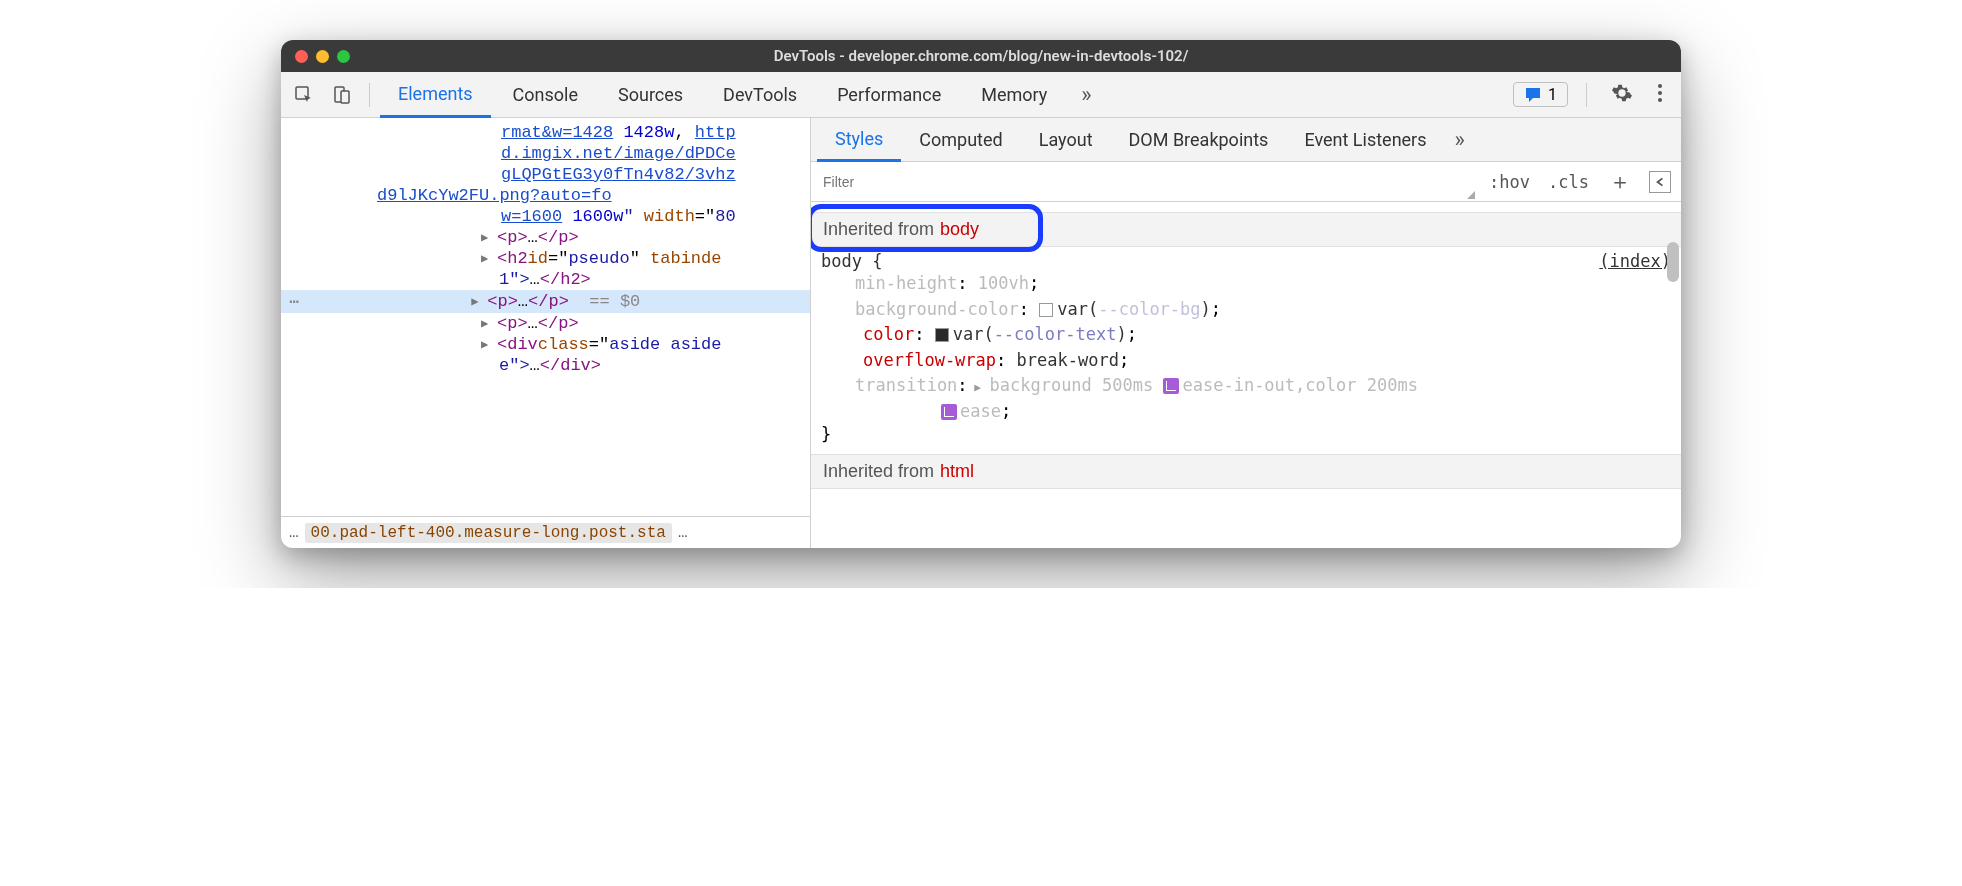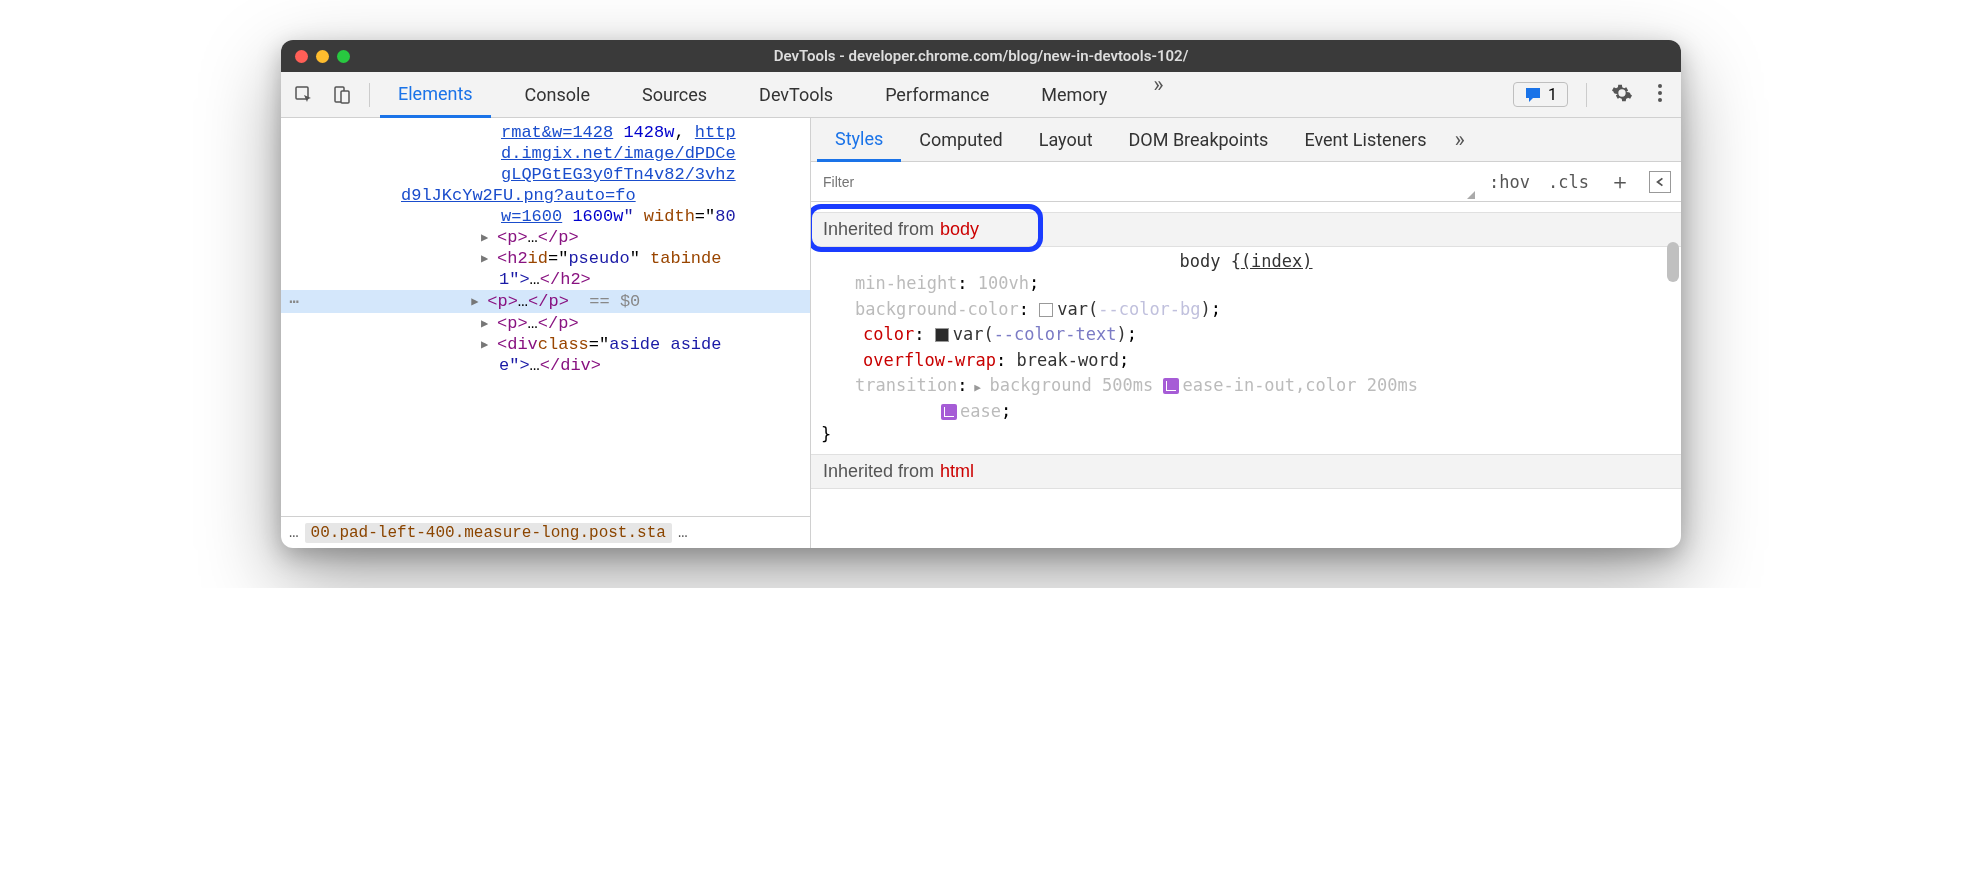--- a/index.html
+++ b/index.html
@@ -25,21 +25,21 @@
   .dot.red { background:#ff5f57; }
   .dot.yellow { background:#febc2e; }
   .dot.green { background:#28c840; }
   .title-text { position:absolute; left:0; right:0; text-align:center; color:#ddd; font-size:15px; font-weight:600; pointer-events:none;}
   .toolbar {
     display:flex; align-items:center; height:46px; border-bottom:1px solid #d0d0d0;
     padding: 0 6px; gap: 4px; background:#f3f3f3;
   }
   .tb-icon { width:34px; display:flex; align-items:center; justify-content:center; color:#555; cursor:pointer;}
   .tb-sep { width:1px; height:24px; background:#ccc; margin:0 6px;}
-  .tabs { display:flex; flex:1; gap:16px;}
+  .tabs { display:flex; align-items:center; flex:1; gap:4px;}
   .tab { padding:0 18px; height:46px; display:flex; align-items:center; font-size:18px; color:#333; cursor:pointer;}
   .tab.active { color:#1a73e8; border-bottom:3px solid #1a73e8; font-weight:400;}
   .more-tabs { padding:0 12px; font-size:22px; color:#555; cursor:pointer;}
   .toolbar-right { display:flex; align-items:center; gap:12px; padding-right:6px;}
   .issues-badge { display:flex; align-items:center; gap:6px; border:1px solid #bfbfbf; border-radius:4px; padding:2px 10px; cursor:pointer;}
   .issues-badge svg { color:#1a73e8;}
   .gear, .kebab { color:#555; cursor:pointer; padding:0 6px;}
   
   .main { display:flex; height: 430px; }
   .elements-pane { width: 530px; border-right:1px solid #d0d0d0; display:flex; flex-direction:column; font-family: Menlo, Monaco, "Courier New", monospace; font-size:17px; overflow:hidden;}
@@ -70,21 +70,21 @@
   .filter-btn { padding:4px 8px; cursor:pointer;}
   .plus-btn { font-size:22px; padding:0 10px; cursor:pointer; color:#555;}
   .toggle-box { border:1px solid #999; width:22px; height:22px; margin:0 6px; cursor:pointer; display:flex; align-items:center; justify-content:center;}
   .toggle-box svg { width:12px;}
   
   .styles-body { flex:1; overflow:hidden; font-family:Menlo,Monaco,monospace; font-size:17px; position:relative;}
   .inherited-header { background:#f3f3f3; border-top:1px solid #e0e0e0; border-bottom:1px solid #e0e0e0; padding:6px 12px; font-size:18px; color:#555; font-family:-apple-system,sans-serif; display:flex; align-items:center; gap:6px;}
   .inherited-header .sel { color:#cc0000; font-family:Liberation Sans, sans-serif;}
   .highlight-ring { position:absolute; border:5px solid #1a3cff; border-radius:14px; pointer-events:none;}
   .rule { padding:4px 10px;}
-  .rule-header { display:flex; justify-content:center;}
+  .rule-header { display:flex; justify-content:space-between;}
   .selector { color:#333;}
   .source-link { color:#333; text-decoration:underline; cursor:pointer;}
   .decl { padding-left:34px; line-height:1.5;}
   .prop { }
   .val { color:#333;}
   .dim .prop { color:#bbb;margin-top:47px;}
   .dim .val { color:#bbb;margin-top:48px;}
   .red-prop { color:#c80000;margin-left:8px;}
   .var-fn { color:#333;}
   .var-name { color:#7b7bc5;}
@@ -164,21 +164,21 @@
       <div class="dom-tree">
         <div class="dom-line" style="padding-left:220px;">
           <span class="link">rmat&amp;w=1428</span>&nbsp;<span class="num">1428w</span><span>,</span>&nbsp;<span class="link">http</span>
         </div>
         <div class="dom-line" style="padding-left:220px;">
             <span class="link">d.imgix.net/image/dPDCe</span>
           </div>
         <div class="dom-line" style="padding-left:220px;">
             <span class="link">gLQPGtEG3y0fTn4v82/3vhz</span>
           </div>
-        <div class="dom-line" style="padding-left:120px;text-align:right;">
+        <div class="dom-line" style="padding-left:96px;text-align:right;">
             <span class="link">d9lJKcYw2FU.png?auto=fo</span>
           </div>
         <div class="dom-line" style="padding-left:220px;">
           <span class="link">w=1600</span>&nbsp;<span class="num">1600w</span><span class="attr-val">"</span>&nbsp;<span class="attr-name">width</span><span>="</span><span class="attr-val">80</span>
         </div>
         <div class="dom-line" style="padding-left:200px;">
           <span class="tri">▶</span>
             <span class="tag">&lt;p&gt;</span>
             <span>…</span>
             <span class="tag">&lt;/p&gt;</span>

